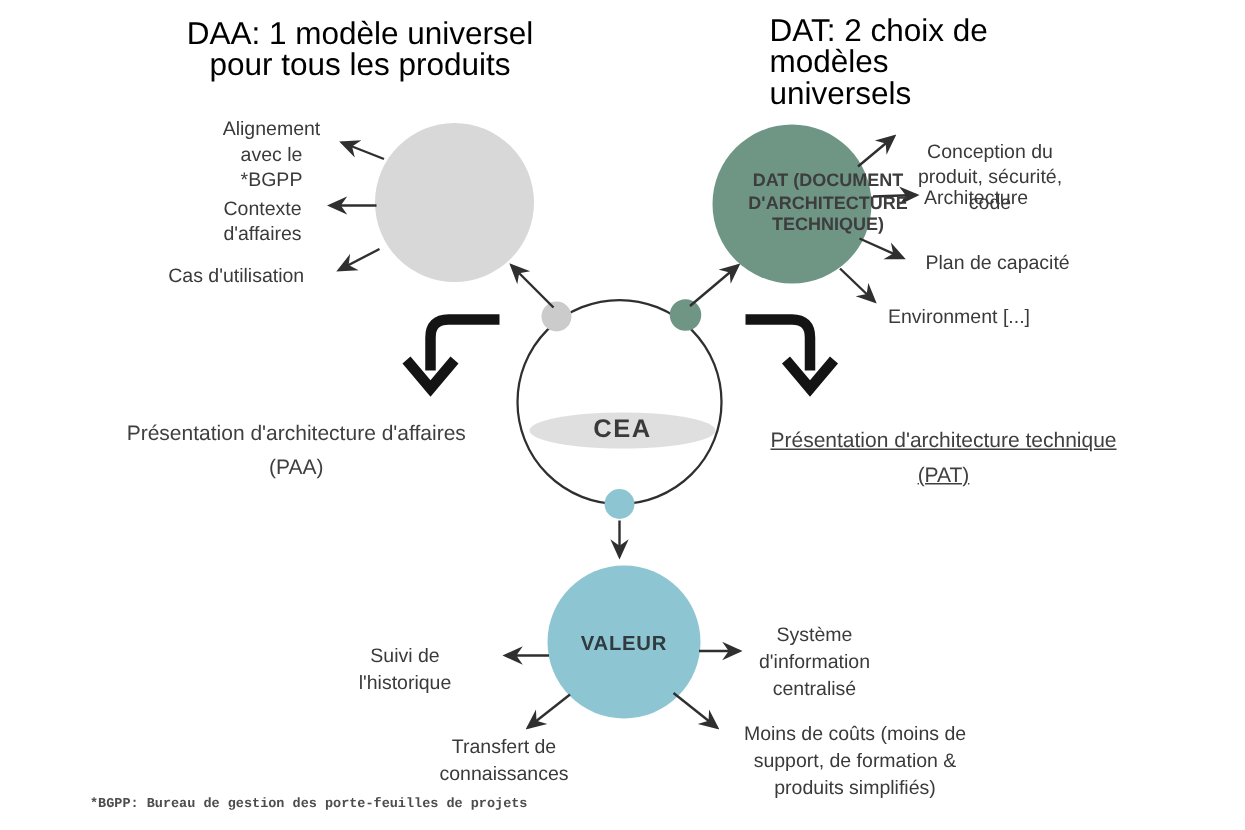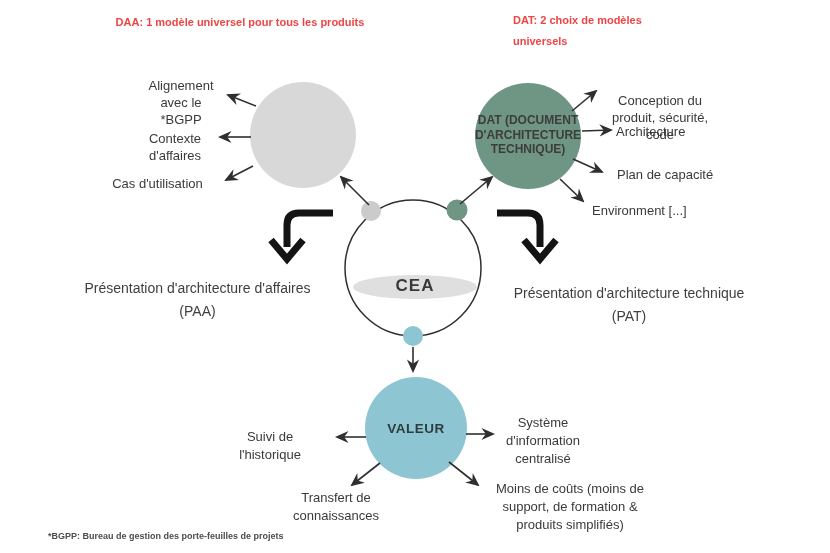--- a/index.html
+++ b/index.html
@@ -3,21 +3,21 @@
 <meta charset="utf-8">
 <style>
   html,body{margin:0;padding:0;background:#ffffff;}
   .canvas{
     position:relative;width:830px;height:553px;background:#ffffff;overflow:hidden;
     font-family:"Liberation Sans", sans-serif;color:#3a3a3a;
   }
   .canvas svg{position:absolute;left:0;top:0;}
   .txt{position:absolute;line-height:17px;font-size:13px;color:#3a3a3a;}
   .center{text-align:center;}
-  .big-title{font-size:11px;font-weight:bold;line-height:21px;color:#ef4444;}
+  .big-title{font-size:21px;font-weight:normal;line-height:21px;color:#000000;}
   .circle-label{font-size:12px;font-weight:bold;line-height:14.5px;color:#3d3d3d;text-align:center;}
   .pres{font-size:14px;line-height:23px;text-align:center;color:#3f3f3f;}
   .thin{stroke:#2f2f2f;stroke-width:1.6;fill:none;}
   .bold-arrow{stroke:#141414;stroke-width:7;fill:none;stroke-linecap:butt;stroke-linejoin:round;}
   .bold-head{stroke:#141414;stroke-width:7;fill:none;stroke-linecap:butt;stroke-linejoin:miter;}
   .footnote{font-size:9px;font-weight:600;color:#4d4d4d;}
   .cea-text{font-size:17px;font-weight:bold;letter-spacing:1px;color:#3a3a3a;}
   .cea-title{font-size:14px;font-weight:bold;white-space:nowrap;color:#2b2b2b;}
   .valeur-label{font-size:13.5px;font-weight:bold;letter-spacing:.5px;color:#2f3b3e;}
 </style>
@@ -64,43 +64,43 @@
 
     <path class="bold-arrow" d="M333,213 L299,213 Q287,213 287,225 L287,247"></path>
     <path class="bold-head" d="M271,240 L287,259 L303,240"></path>
     <path class="bold-arrow" d="M497,213 L528,213 Q540,213 540,225 L540,247"></path>
     <path class="bold-head" d="M524,240 L540,259 L556,240"></path>
   </svg>
 
   <div class="txt big-title center" style="left:115px;top:12px;width:250px;">DAA: 1 modèle universel pour tous les produits</div>
   <div class="txt big-title" style="left:513px;top:10px;width:165px;">DAT: 2 choix de modèles universels</div>
 
-  <div class="txt circle-label" style="left:468px;top:113px;width:120px;">DAT (DOCUMENT D'ARCHITECTURE TECHNIQUE)</div>
+  <div class="txt circle-label" style="left:492px;top:113px;width:120px;">DAT (DOCUMENT D'ARCHITECTURE TECHNIQUE)</div>
   <div class="txt valeur-label center" style="left:356px;top:420px;width:120px;">VALEUR</div>
 
   <div class="txt center" style="left:144px;top:77px;width:74px;">Alignement avec le *BGPP</div>
   <div class="txt center" style="left:125px;top:130px;width:100px;">Contexte d'affaires</div>
   <div class="txt center" style="left:90px;top:175px;width:135px;">Cas d'utilisation</div>
 
   <div class="txt center" style="left:597px;top:64px;width:126px;margin-top:28px;">Conception du produit, sécurité, code</div>
   <div class="txt" style="left:616px;top:123px;width:120px;">Architecture</div>
   <div class="txt" style="left:617px;top:166px;width:130px;">Plan de capacité</div>
   <div class="txt" style="left:592px;top:202px;width:140px;">Environment [...]</div>
 
   <div class="txt cea-text center" style="left:355px;top:277px;width:120px;">CEA</div>
 
   <div class="txt pres" style="left:50px;top:277px;width:295px;">
     <div>Présentation d'architecture d'affaires</div>
     <div>(PAA)</div>
   </div>
-  <div class="txt pres" style="left:495px;top:282px;width:268px;">
+  <div class="txt pres" style="left:495px;top:282px;width:268px;text-decoration:underline;">
     <div>Présentation d'architecture technique</div>
     <div>(PAT)</div>
   </div>
 
   <div class="txt center" style="left:218px;top:428px;width:104px;line-height:18px;">Suivi de l'historique</div>
   <div class="txt center" style="left:272px;top:489px;width:128px;line-height:18px;">Transfert de connaissances</div>
   <div class="txt center" style="left:478px;top:480px;width:184px;line-height:18px;">Moins de coûts (moins de support, de formation &amp; produits simplifiés)</div>
   <div class="txt center" style="left:484px;top:414px;width:118px;line-height:18px;">Système d'information centralisé</div>
 
-  <div class="txt footnote" style="left:48px;top:528px;width:400px;">*BGPP: Bureau de gestion des porte-feuilles de projets</div>
+  <div class="txt footnote" style="left:60px;top:528px;width:400px;font-family:Liberation Mono, monospace;">*BGPP: Bureau de gestion des porte-feuilles de projets</div>
 
 </div>
 
 </body></html>

